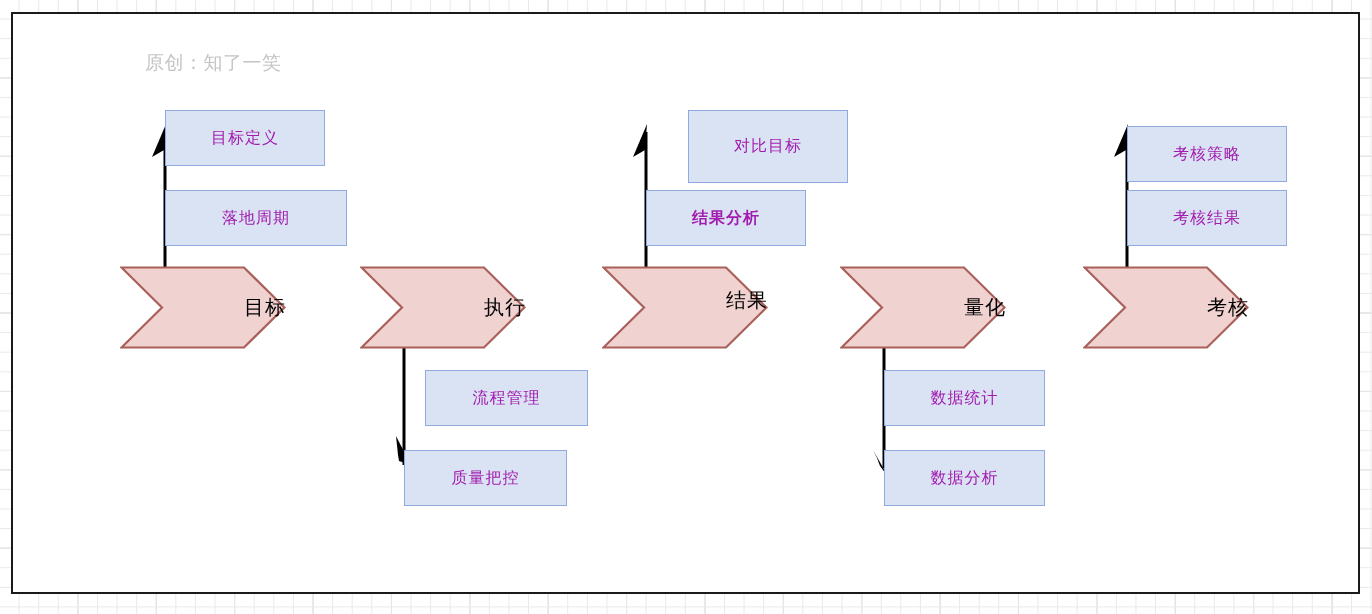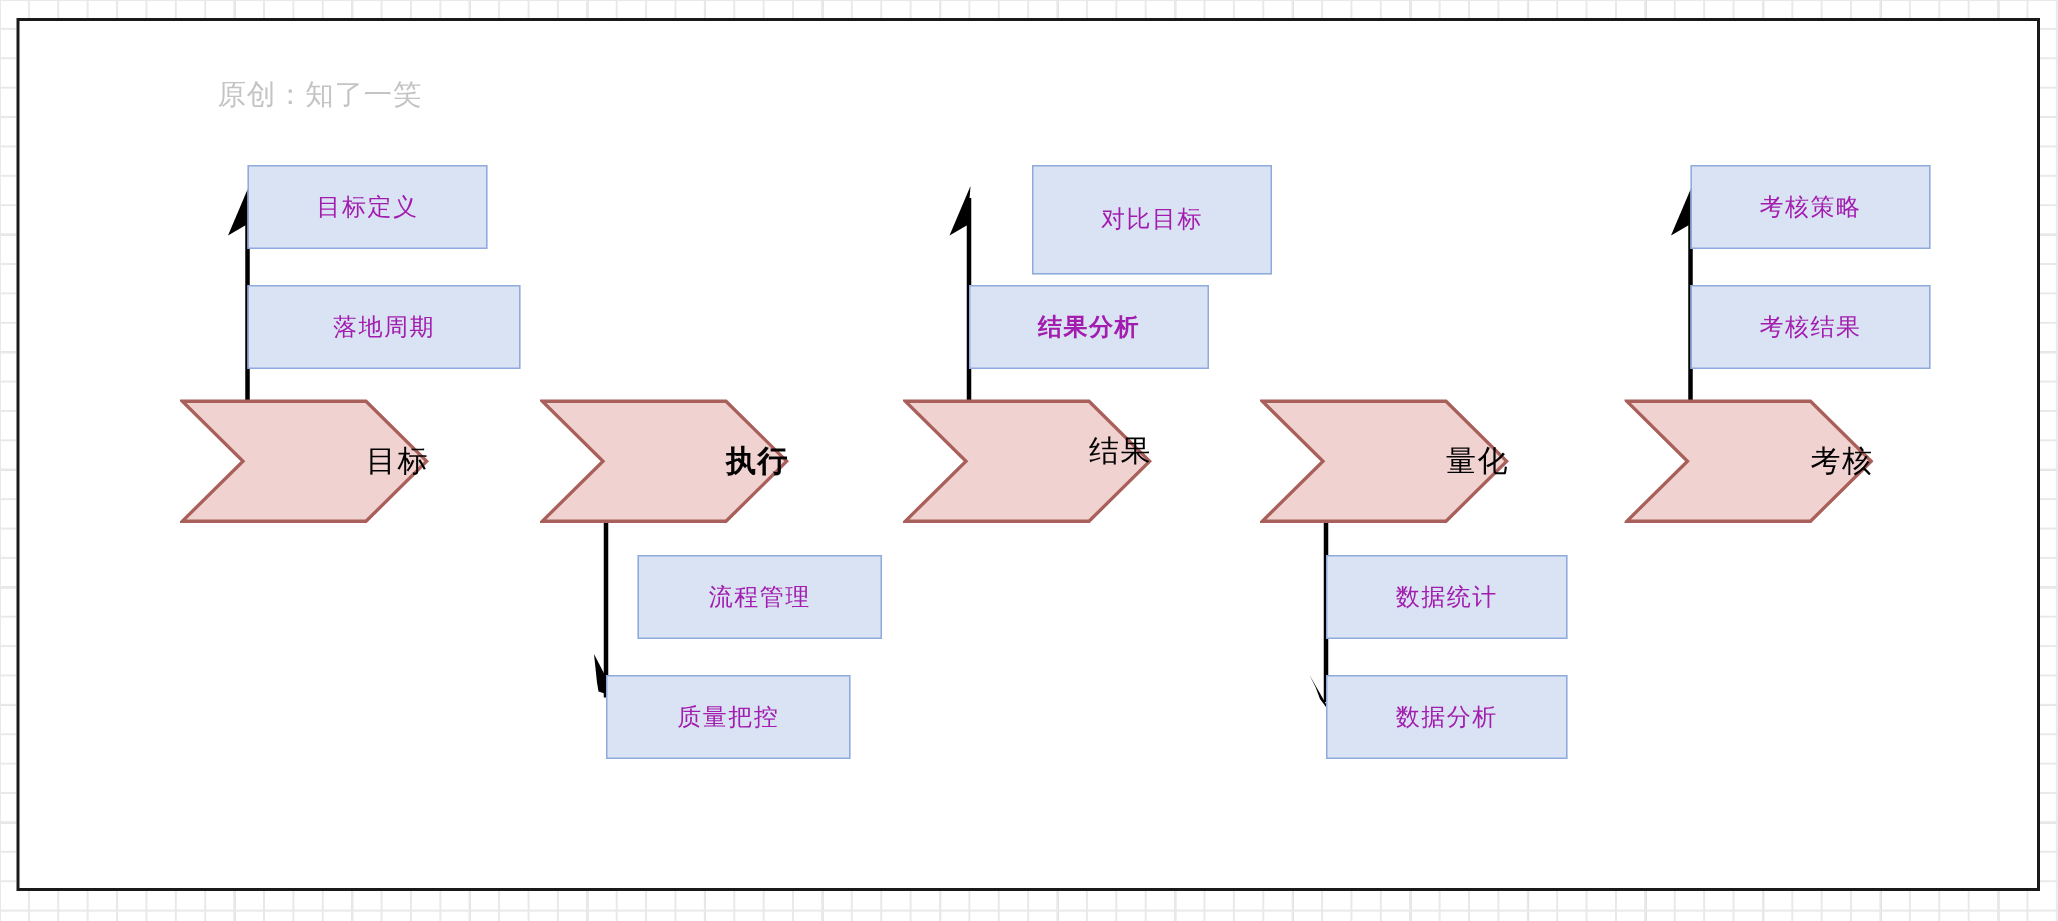--- a/index.html
+++ b/index.html
@@ -145,21 +145,21 @@
 
   <div class="node-box" style="left:165px; top:110px; width:160px; height:56px;">目标定义</div>
   <div class="node-box" style="left:165px; top:190px; width:182px; height:56px;">落地周期</div>
   <div class="chevron" style="left:120px; top:266px; width:166px; height:83px;">
     <svg width="166" height="83" viewBox="0 0 166 83">
       <polygon points="1.5,1.5 124,1.5 164.5,41.5 124,81.5 1.5,81.5 42,41.5" fill="#f0d2d0" stroke="#a9605a" stroke-width="2.2" stroke-linejoin="miter"></polygon>
     </svg>
     <span class="chev-label">目标</span>
   </div>
 
-  <div class="chevron" style="left:360px; top:266px; width:166px; height:83px;font-weight:bold;">
+  <div class="chevron" style="left:360px; top:266px; width:166px; height:83px;">
     <svg width="166" height="83" viewBox="0 0 166 83">
       <polygon points="1.5,1.5 124,1.5 164.5,41.5 124,81.5 1.5,81.5 42,41.5" fill="#f0d2d0" stroke="#a9605a" stroke-width="2.2" stroke-linejoin="miter"></polygon>
     </svg>
     <span class="chev-label">执行</span>
   </div>
   <div class="node-box" style="left:388px; top:370px; width:163px; height:56px;margin-left:37px;">流程管理</div>
   <div class="node-box" style="left:404px; top:450px; width:163px; height:56px;">质量把控</div>
 
   <div class="node-box" style="left:646px; top:110px; width:160px; height:73px;margin-left:42px;">对比目标</div>
   <div class="node-box" style="left:646px; top:190px; width:160px; height:56px;font-weight:bold;">结果分析</div>
@@ -172,21 +172,21 @@
 
   <div class="chevron" style="left:840px; top:266px; width:166px; height:83px;">
     <svg width="166" height="83" viewBox="0 0 166 83">
       <polygon points="1.5,1.5 124,1.5 164.5,41.5 124,81.5 1.5,81.5 42,41.5" fill="#f0d2d0" stroke="#a9605a" stroke-width="2.2" stroke-linejoin="miter"></polygon>
     </svg>
     <span class="chev-label">量化</span>
   </div>
   <div class="node-box" style="left:884px; top:450px; width:161px; height:56px;">数据分析</div>
   <div class="node-box" style="left:884px; top:370px; width:161px; height:56px;">数据统计</div>
 
-  <div class="node-box" style="left:1127px; top:110px; width:160px; height:56px;">考核策略</div>
+  <div class="node-box" style="left:1127px; top:126px; width:160px; height:56px;">考核策略</div>
   <div class="node-box" style="left:1127px; top:190px; width:160px; height:56px;text-align:center;">考核结果</div>
   <div class="chevron" style="left:1083px; top:266px; width:166px; height:83px;">
     <svg width="166" height="83" viewBox="0 0 166 83">
       <polygon points="1.5,1.5 124,1.5 164.5,41.5 124,81.5 1.5,81.5 42,41.5" fill="#f0d2d0" stroke="#a9605a" stroke-width="2.2" stroke-linejoin="miter"></polygon>
     </svg>
     <span class="chev-label">考核</span>
   </div>
 
 </div>
 

